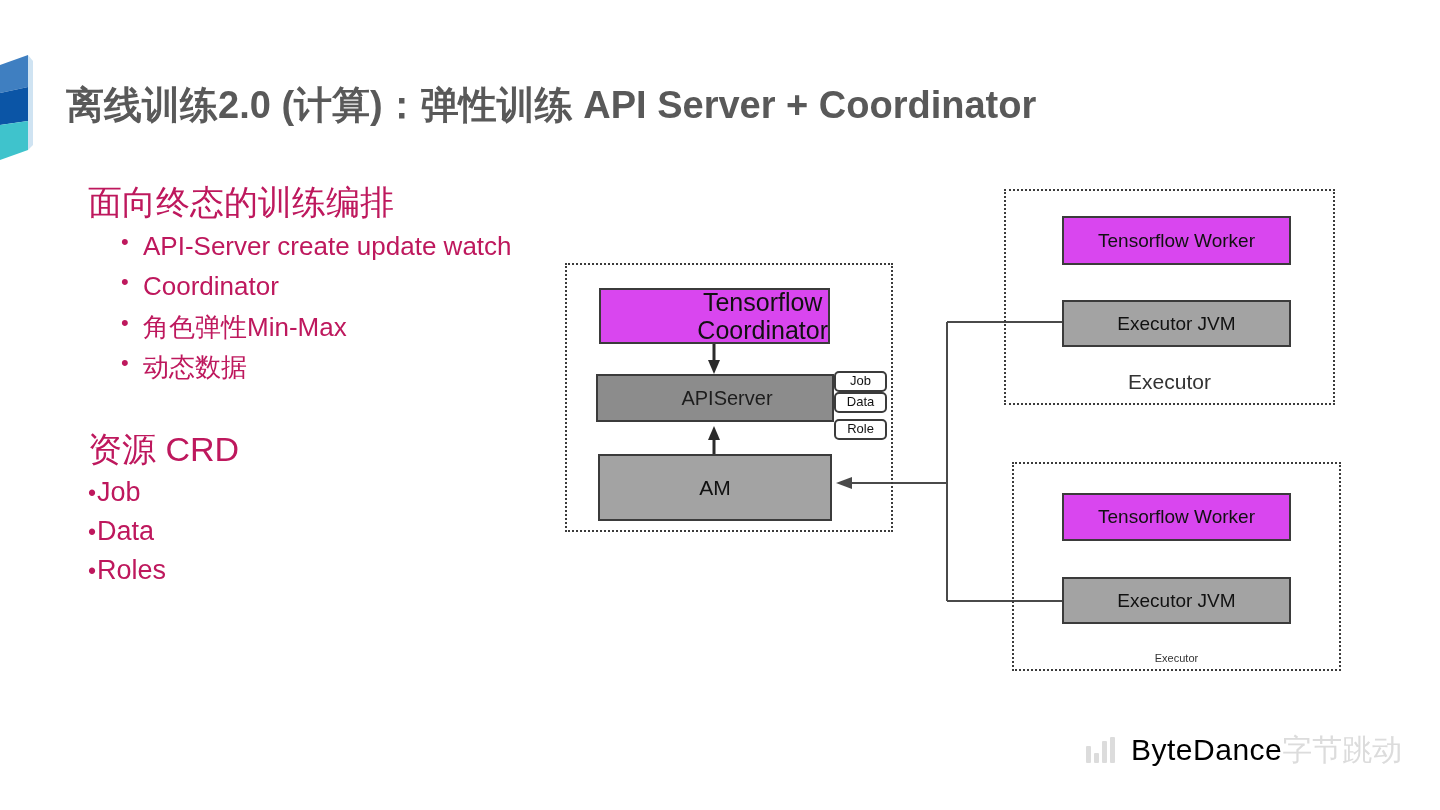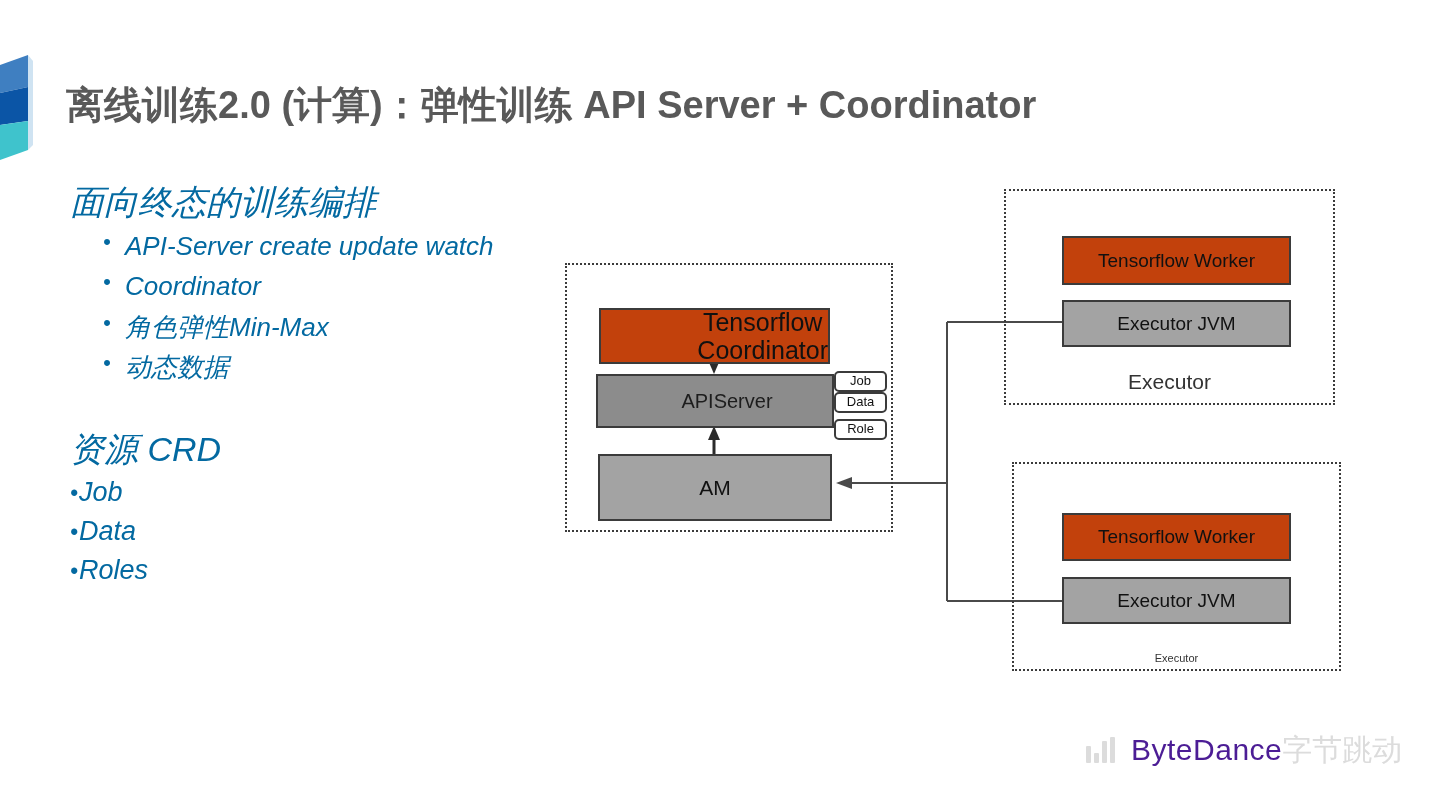--- a/index.html
+++ b/index.html
@@ -34,25 +34,24 @@
     font-weight: bold;
     color: #595959;
     letter-spacing: 0px;
     white-space: nowrap;
     line-height: 1.15;
   }
 
   
   #left-col {
     position: absolute;
-    left: 70px;
+    left: 88px;
     top: 182px;
     width: 520px;
-    color: #0369a1;
-    font-style: italic;
+    color: #be185d;
   }
   .head-line {
     font-size: 34px;
     line-height: 1.18;
     margin: 0 0 4px 0;
     white-space: nowrap;
   }
   .bullet-list {
     list-style: none;
     margin: 0;
@@ -110,21 +109,21 @@
     box-sizing: border-box;
     border: 2px solid #3b3b3b;
     display: flex;
     align-items: center;
     justify-content: center;
     text-align: center;
     color: #111111;
     font-family: "Liberation Sans", sans-serif;
     line-height: 1.12;
   }
-  .node.green  { background: #c2410c; margin-top: 20px; }
+  .node.green  { background: #d946ef; }
   .node.cyan   { background: #a3a3a3; }
   .node.gray   { background: #8c8c8c; }
   .node.rounded { border-radius: 5px; }
   .node.white  { background: #ffffff; }
 
   .frame-caption {
     position: absolute;
     color: #333333;
     font-family: "Liberation Sans", sans-serif;
     text-align: center;
@@ -147,21 +146,21 @@
   }
   #bd-bars span {
     display: block;
     width: 5px;
     background: #dcdcdc;
     margin-right: 3px;
     border-radius: 1px;
   }
   #bd-word {
     font-size: 30px;
-    color: #4c1d95;
+    color: #000000;
     letter-spacing: 0.5px;
     white-space: nowrap;
     font-family: "Liberation Sans", sans-serif;
   }
   #bd-cn {
     font-size: 30px;
     color: #dcdcdc;
     white-space: nowrap;
     font-family: Liberation Sans, sans-serif;
   }
@@ -226,21 +225,21 @@
 
     <div class="dotted-frame dgroup" style="left:565px; top:263px; width:328px; height:269px;"></div>
 
     <div class="node green dgroup" style="left:599px; top:288px; width:231px; height:56px; font-size:25px;justify-content:flex-end;">
       <div>
         <div>Tensorflow</div>
         <div>Coordinator</div>
       </div>
     </div>
 
-    <div class="node gray dgroup" style="left:596px; top:374px; width:238px; height:54px; font-size:20px; color:#1d1d1d;padding-left:24px;">
+    <div class="node gray dgroup" style="left:596px; top:374px; width:238px; height:48px; font-size:20px; color:#1d1d1d;padding-left:24px;">
       <span>APIServer</span>
     </div>
 
     <div class="node white rounded dgroup" style="left:834px; top:371px; width:53px; height:21px; font-size:13px;">
       <span>Job</span>
     </div>
     <div class="node white rounded dgroup" style="left:834px; top:392px; width:53px; height:21px; font-size:13px;">
       <span>Data</span>
     </div>
     <div class="node white rounded dgroup" style="left:834px; top:419px; width:53px; height:21px; font-size:13px;">

